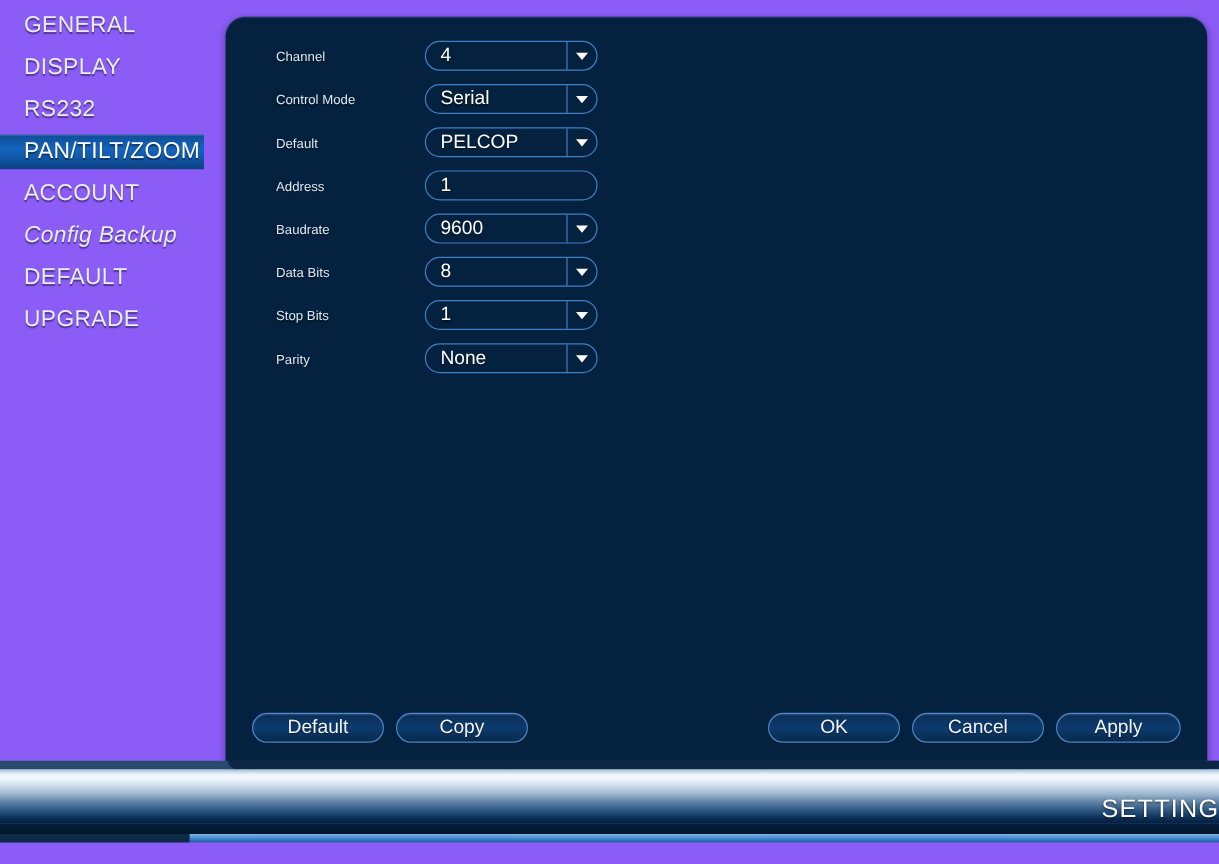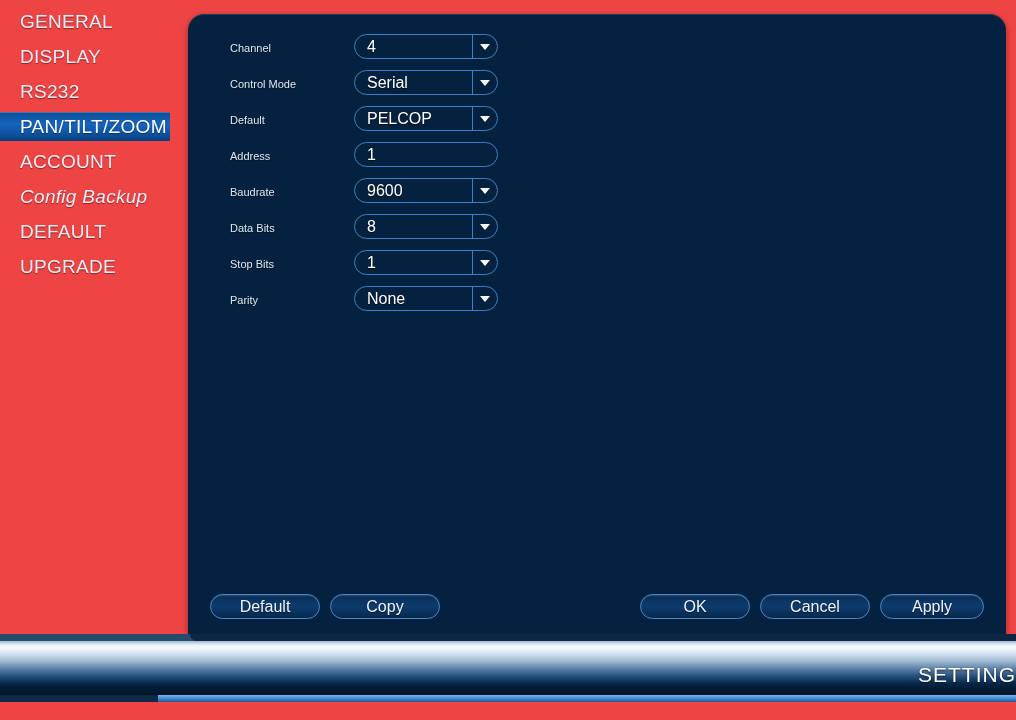--- a/index.html
+++ b/index.html
@@ -13,21 +13,21 @@
     overflow: hidden;
     font-family: "Liberation Sans", sans-serif;
     position: relative;
     background: #35597f;
   }
 
   
   #screen {
     position: absolute;
     inset: 0;
-    background: #ef4444;
+    background: #8b5cf6;
   }
 
   
   #sidebar {
     position: absolute;
     left: 0;
     top: 0;
     width: 188px;
     height: 660px;
   }

